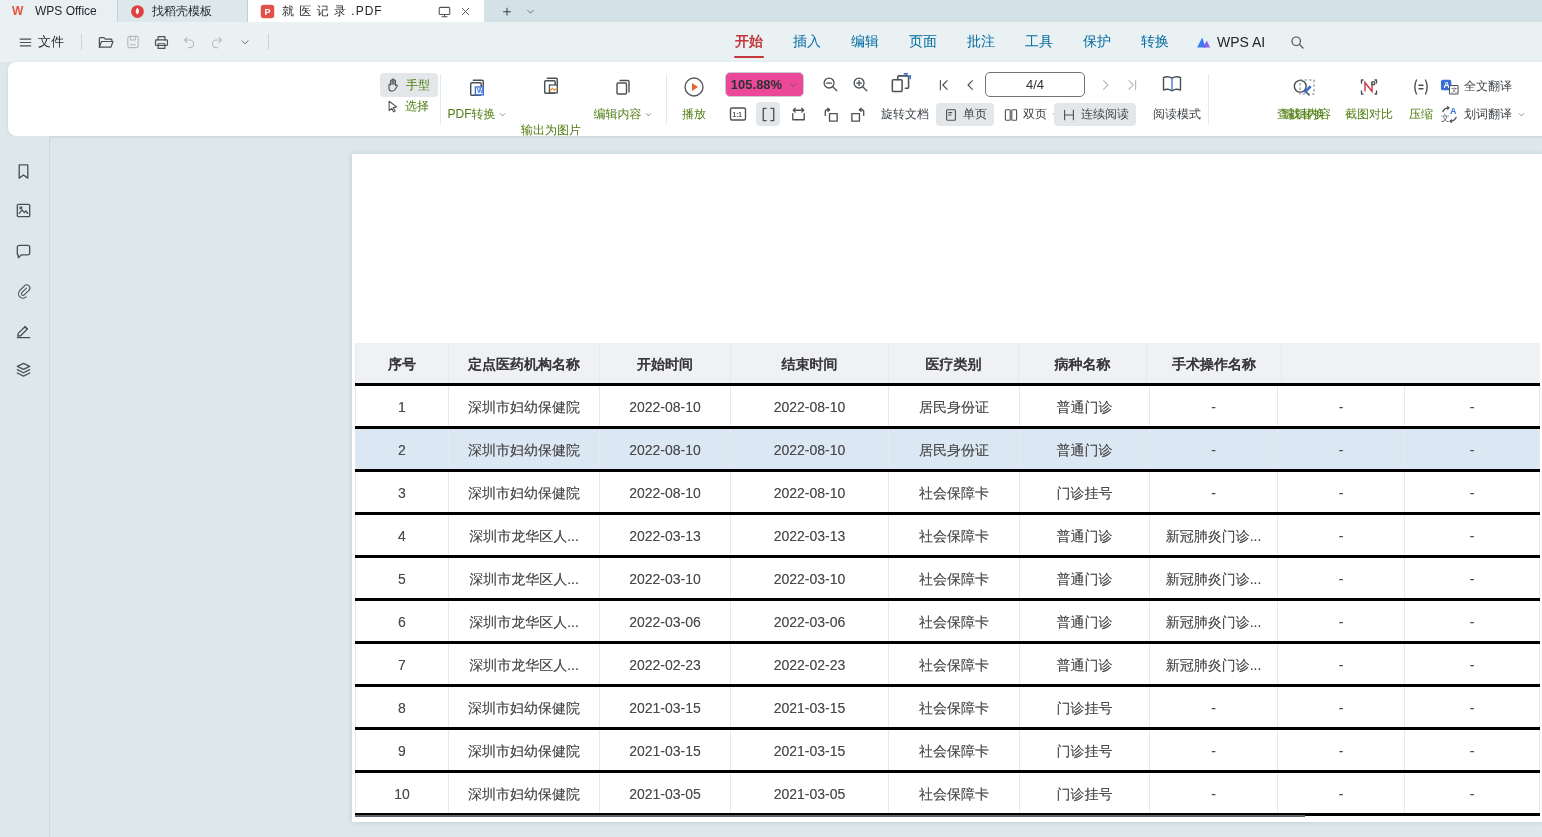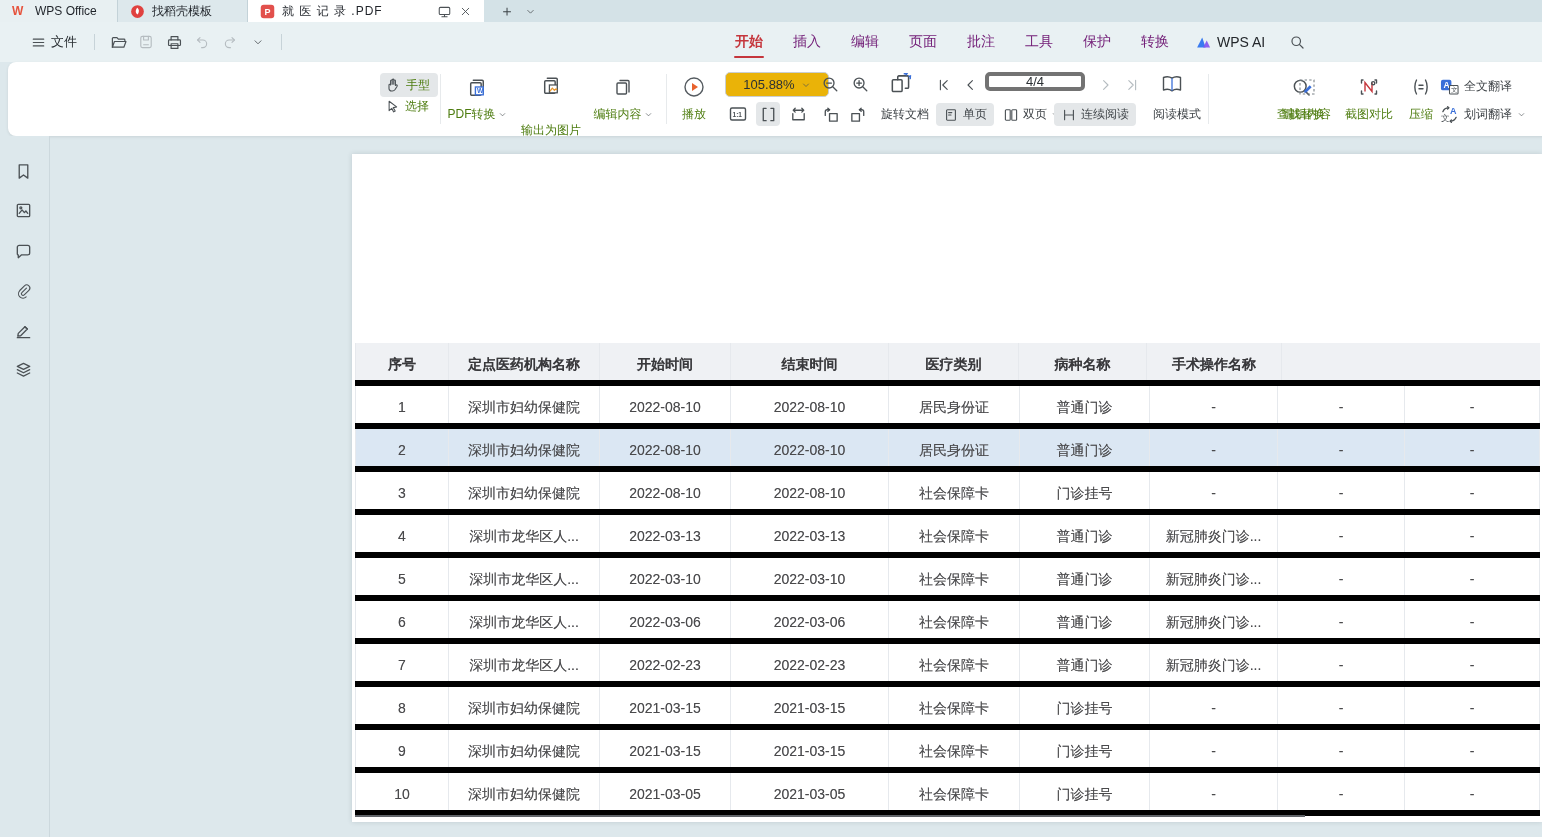--- a/index.html
+++ b/index.html
@@ -17,72 +17,72 @@
   .tab.doc { width:236px; background:#ffffff; }
   .tab .grow { flex:1; }
   .tab-title { letter-spacing:1px; white-space:nowrap; overflow:hidden; }
   .tab-plus { width:26px; display:flex;align-items:center;justify-content:center;
     font-size:15px; color:#3c4347; margin-left:10px;}
   .tab-chev { width:20px; display:flex;align-items:center;justify-content:center; color:#3c4347;}
 
   
   .chromebar { position:absolute; left:0; top:22px; width:100%; height:40px;
     background:#e9f1f3; display:flex; align-items:center; font-size:13px; color:#2a2f33; }
-  .cb-left { display:flex; align-items:center; gap:4px; padding-left:25px; }
+  .cb-left { display:flex; align-items:center; gap:4px; padding-left:12px; }
   .file-btn { display:flex; align-items:center; gap:5px; font-size:13px; padding:3px 6px; }
   .vsep { width:1px; height:16px; background:#c7d3d8; margin:0 7px; }
   .qbtn { width:24px; height:24px; display:flex; align-items:center; justify-content:center; border-radius:4px; }
   .menubar { position:absolute; left:733px; top:22px; height:40px;
     display:flex; align-items:center; gap:24px; font-size:14px; }
-  .menu-item { position:relative; padding:4px 2px; color:#701a75; cursor:default; }
+  .menu-item { position:relative; padding:4px 2px; color:#0369a1; cursor:default; }
   .menu-item.active { color:#c5363c; font-weight:bold; }
   .menu-item.active::after { content:""; position:absolute; left:1px; right:1px; bottom:-3px;
     height:2px; background:#c5363c; border-radius:1px; }
   .wpsai { display:flex; align-items:center; gap:5px; font-size:14px; color:#23272b; }
 
   
   .panel { position:absolute; left:8px; top:62px; right:-12px; height:74px;
     background:#ffffff; border-radius:8px; box-shadow:0 1px 3px rgba(31,35,41,.10); }
   .pdiv { position:absolute; top:12px; width:1px; height:50px; background:#e7eaec; }
   .hbtn { position:absolute; left:372px; display:flex; align-items:center; gap:5px;
     font-size:13px; color:#33383c; padding:2px 8px 2px 5px; border-radius:4px; height:24px; }
   .hbtn.active { background:#e4e7e9; }
   .vbtn { position:absolute; top:9px; height:56px; display:flex; flex-direction:column;
     align-items:center; justify-content:space-between; padding:3px 0 4px; }
   .vbtn .icw { height:26px; display:flex; align-items:center; justify-content:center; }
   .lbl { font-size:12px; color:#4d7c0f; white-space:nowrap; display:flex; align-items:center; gap:2px; }
   .ibtn { position:absolute; width:24px; height:24px; border-radius:4px;
     display:flex; align-items:center; justify-content:center; }
   .ibtn.active { background:#e4e7e9; }
   .row2 { top:40px; }
-  .zoombox { position:absolute; left:717px; top:10px; width:104px; height:25px;
-    border:1px solid #c9ced2; border-radius:5px; background:#eab308; display:flex;
-    align-items:center; justify-content:center; gap:6px; font-size:13px; color:#2c3135; }
-  .pagebox { position:absolute; left:977px; top:10px; width:100px; height:19px;
-    border:4px solid #737373; border-radius:5px; background:#fff; display:flex;
+  .zoombox { position:absolute; left:717px; top:10px; width:79px; height:25px;
+    border:1px solid #c9ced2; border-radius:5px; background:#ec4899; display:flex;
+    align-items:center; justify-content:center; gap:6px; font-size:13px; color:#2c3135;font-weight:bold; }
+  .pagebox { position:absolute; left:977px; top:10px; width:100px; height:25px;
+    border:1px solid #737373; border-radius:5px; background:#fff; display:flex;
     align-items:center; justify-content:center; font-size:13px; color:#2c3135; }
   .tbtn { position:absolute; top:41px; height:23px; display:flex; align-items:center; gap:4px;
     font-size:12px; color:#3e4347; padding:0 7px; border-radius:4px; }
   .tbtn.active { background:#e4e7e9; }
   .trgroup { position:absolute; left:1432px; display:flex; align-items:center; gap:5px;
     font-size:12px; color:#3e4347; height:24px; }
 
   
   .sidebar { position:absolute; left:0; top:136px; width:50px; bottom:0;
     background:#dde8ec; border-right:1px solid #ccd8dd; }
   .sbtn { position:absolute; left:12px; width:22px; height:22px; display:flex;
     align-items:center; justify-content:center; }
 
   
   .page { position:absolute; left:352px; top:154px; right:0; height:668px;
     background:#ffffff; box-shadow:0 0 5px rgba(40,50,60,.16); }
   .tbl { position:absolute; left:3px; top:189px; width:1185px; font-size:14px;
     color:#4a4a4c; text-shadow:0 0 .6px rgba(80,80,85,.55); }
   .trow { display:flex; height:43px; line-height:42px; text-align:center;
-    border-bottom:6px solid #000000; background:#fff; }
+    border-bottom:3px solid #000000; background:#fff; }
   .trow.head { background:#eff1f4; font-weight:bold; color:#38383b; }
   .trow.hl { background:#dbe7f3; }
   .cell { border-right:1px solid #e6e9ed; white-space:nowrap; overflow:hidden; }
   .cell:first-child { border-left:1px solid #e6e9ed; }
   .c0{width:94px}.c1{width:151px}.c2{width:131px}.c3{width:158px}.c4{width:131px}
   .c5{width:130px}.c6{width:128px}.c7{width:127px}.c8{width:135px}
   .tbl-bottom { position:absolute; left:3px; top:661px; width:950px; height:2px; background:#5f6368; }
 
   svg { display:block; }
   .st { stroke:#4b5155; fill:none; stroke-width:1.4; stroke-linecap:round; stroke-linejoin:round; }

